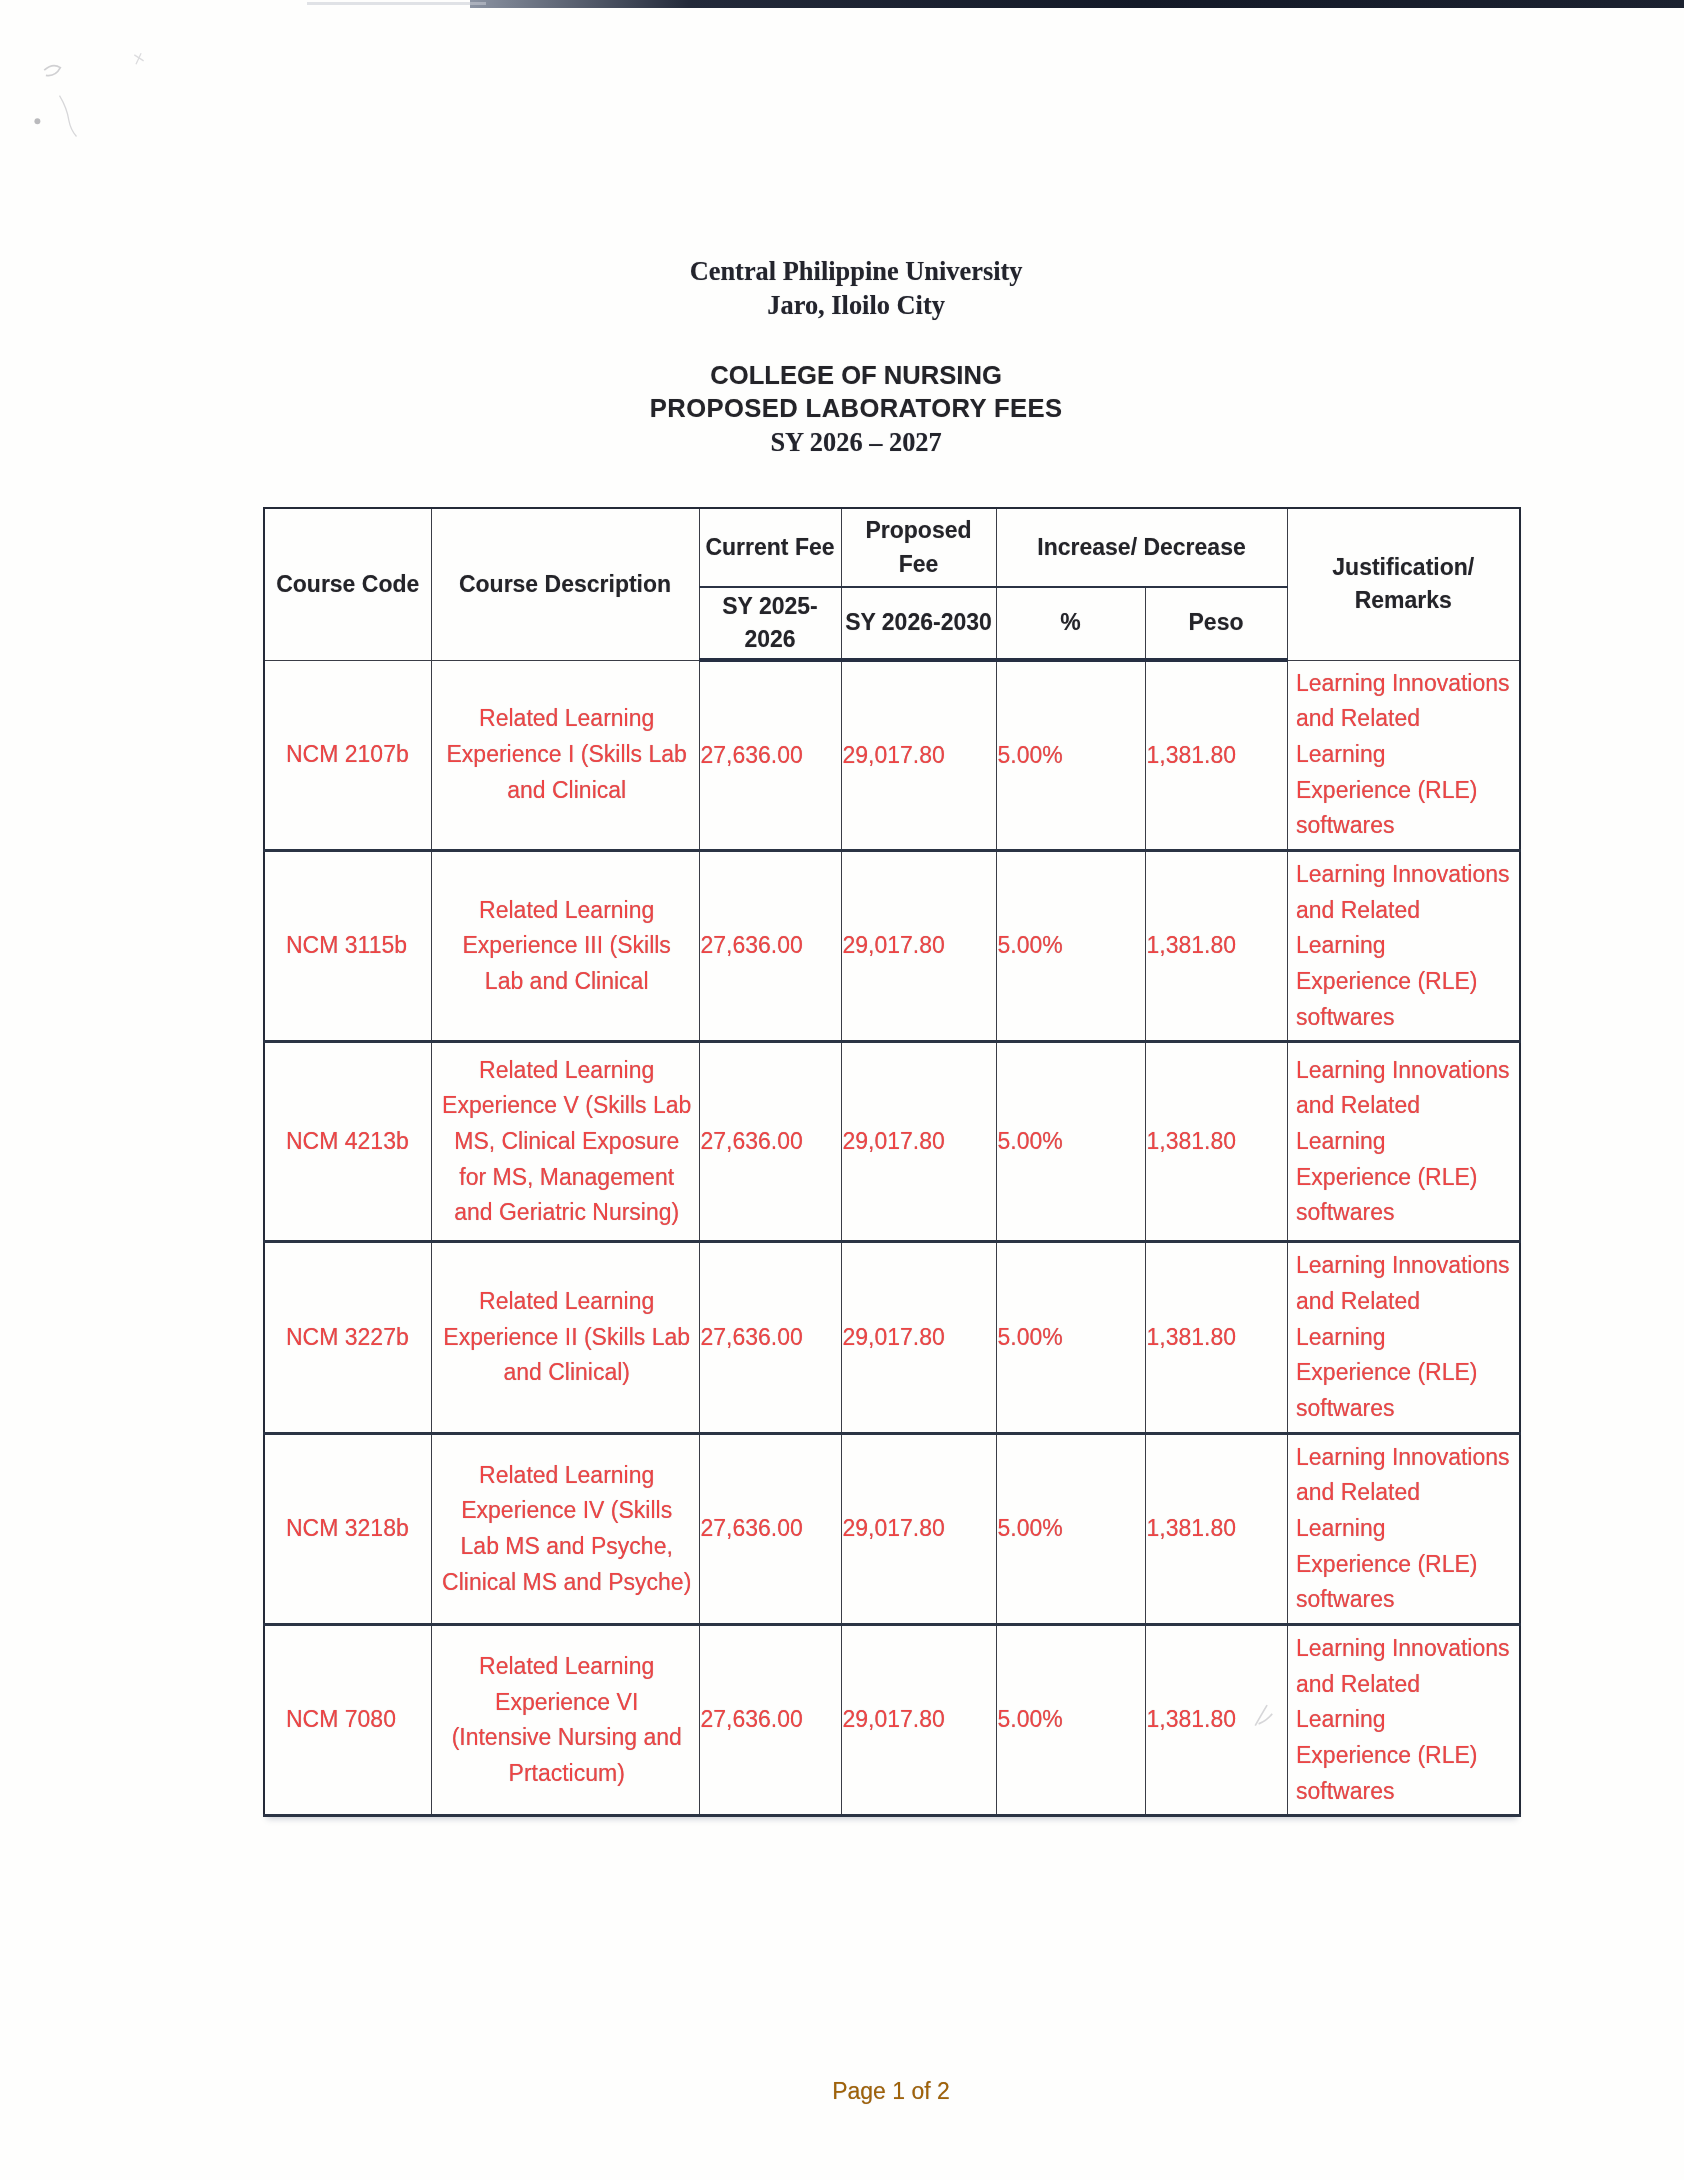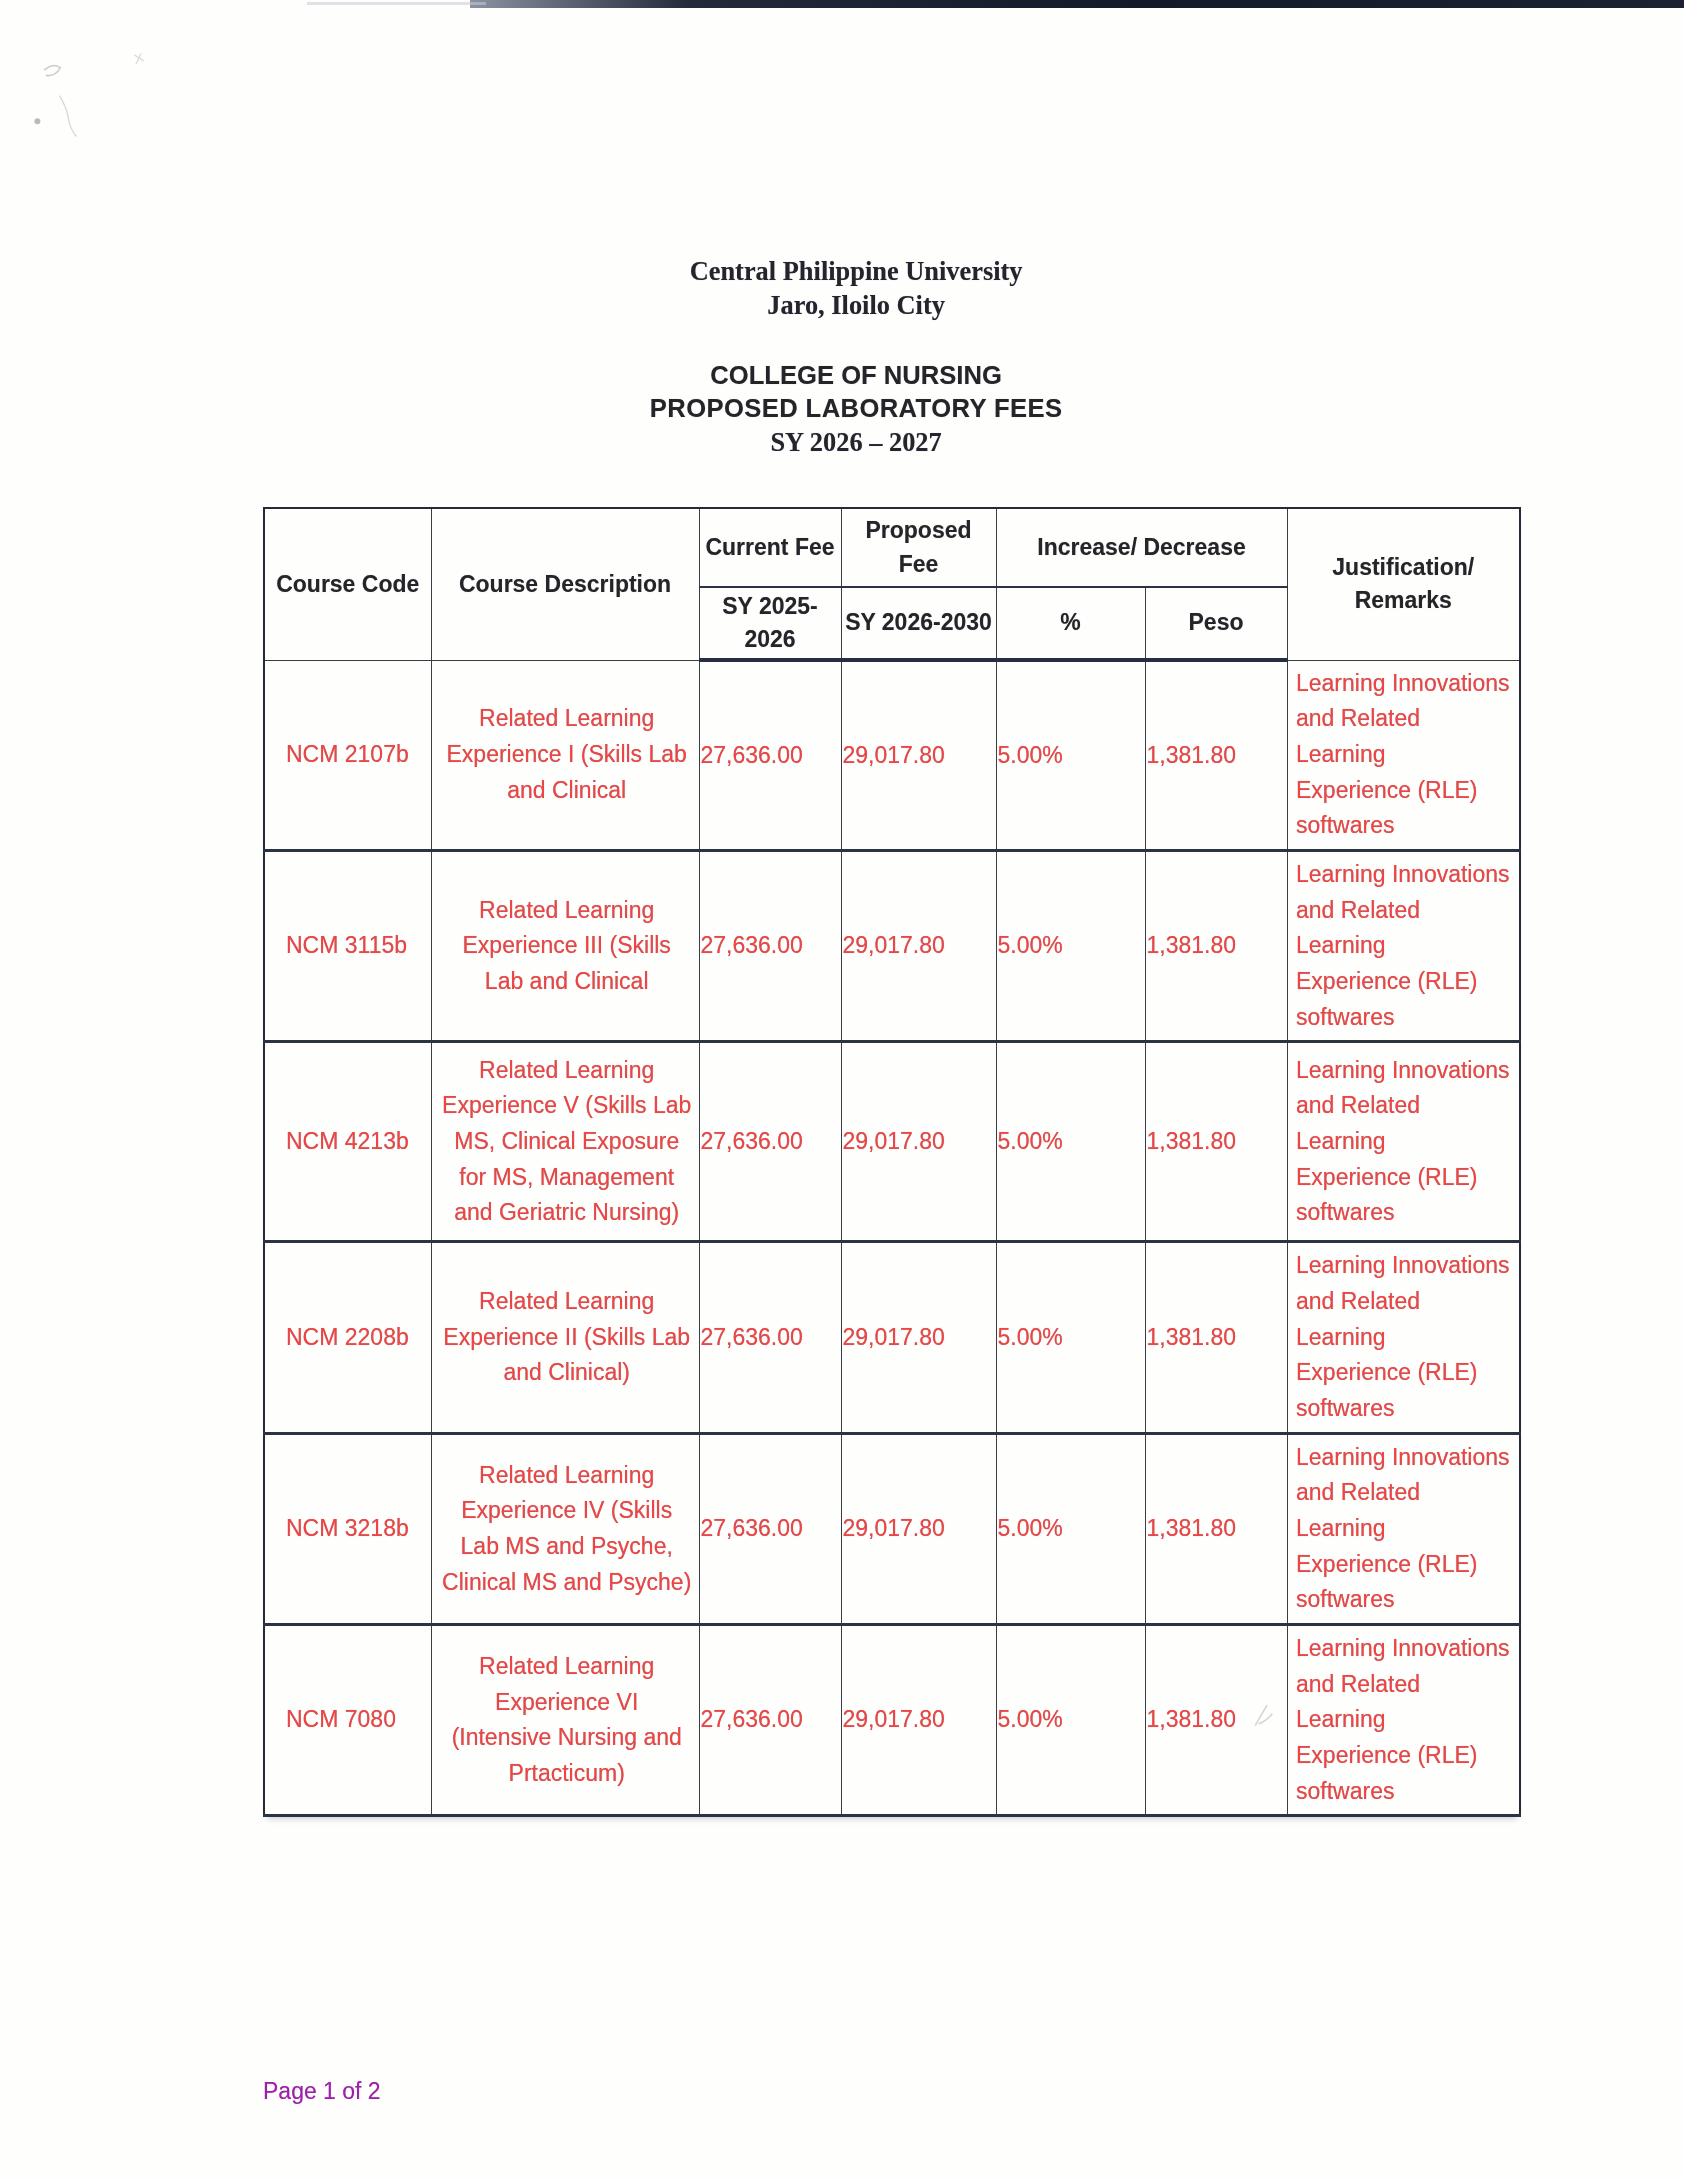--- a/index.html
+++ b/index.html
@@ -67,21 +67,21 @@
   .fees-table tbody td{border-bottom:3.4px solid #2b3444;}
   td.c-code{text-align:left;padding-left:21px;}
   td.c-desc{text-align:center;padding:5.1px 5.1px 5.1px 8.5px;white-space:pre-line;}
   td.c-num{text-align:left;}
   td.c-just{text-align:left;padding:5.1px 3.4px 5.1px 8.5px;white-space:pre-line;}
   th.no-wrap{white-space:nowrap;}
 
   
   .page-footer{
     position:absolute;left:263px;width:1256px;top:2078px;
-    text-align:left;font-size:23px;color:#a21caf;
+    text-align:center;font-size:23px;color:#a16207;
     text-shadow:0 0 0.7px rgba(40,40,55,.4);
   }
   .pencil-marks{position:absolute;left:0;top:25.6px;opacity:.45;}
   .cell-squiggle{position:absolute;left:1245px;top:1693px;opacity:.35;}
 </style>
 </head>
 <body>
 
 <div class="scan-band"></div>
 <div class="scan-band-fade"></div>
@@ -167,21 +167,21 @@
       <td class="c-num">27,636.00</td>
       <td class="c-num">29,017.80</td>
       <td class="c-num">5.00%</td>
       <td class="c-num">1,381.80</td>
       <td class="c-just">Learning Innovations
 and Related Learning
 Experience (RLE)
 softwares</td>
     </tr>
     <tr style="height:176px">
-      <td class="c-code">NCM 2208b</td>
+      <td class="c-code">NCM 3227b</td>
       <td class="c-desc">Related Learning
 Experience II (Skills Lab
 and Clinical)</td>
       <td class="c-num">27,636.00</td>
       <td class="c-num">29,017.80</td>
       <td class="c-num">5.00%</td>
       <td class="c-num">1,381.80</td>
       <td class="c-just">Learning Innovations
 and Related Learning
 Experience (RLE)

